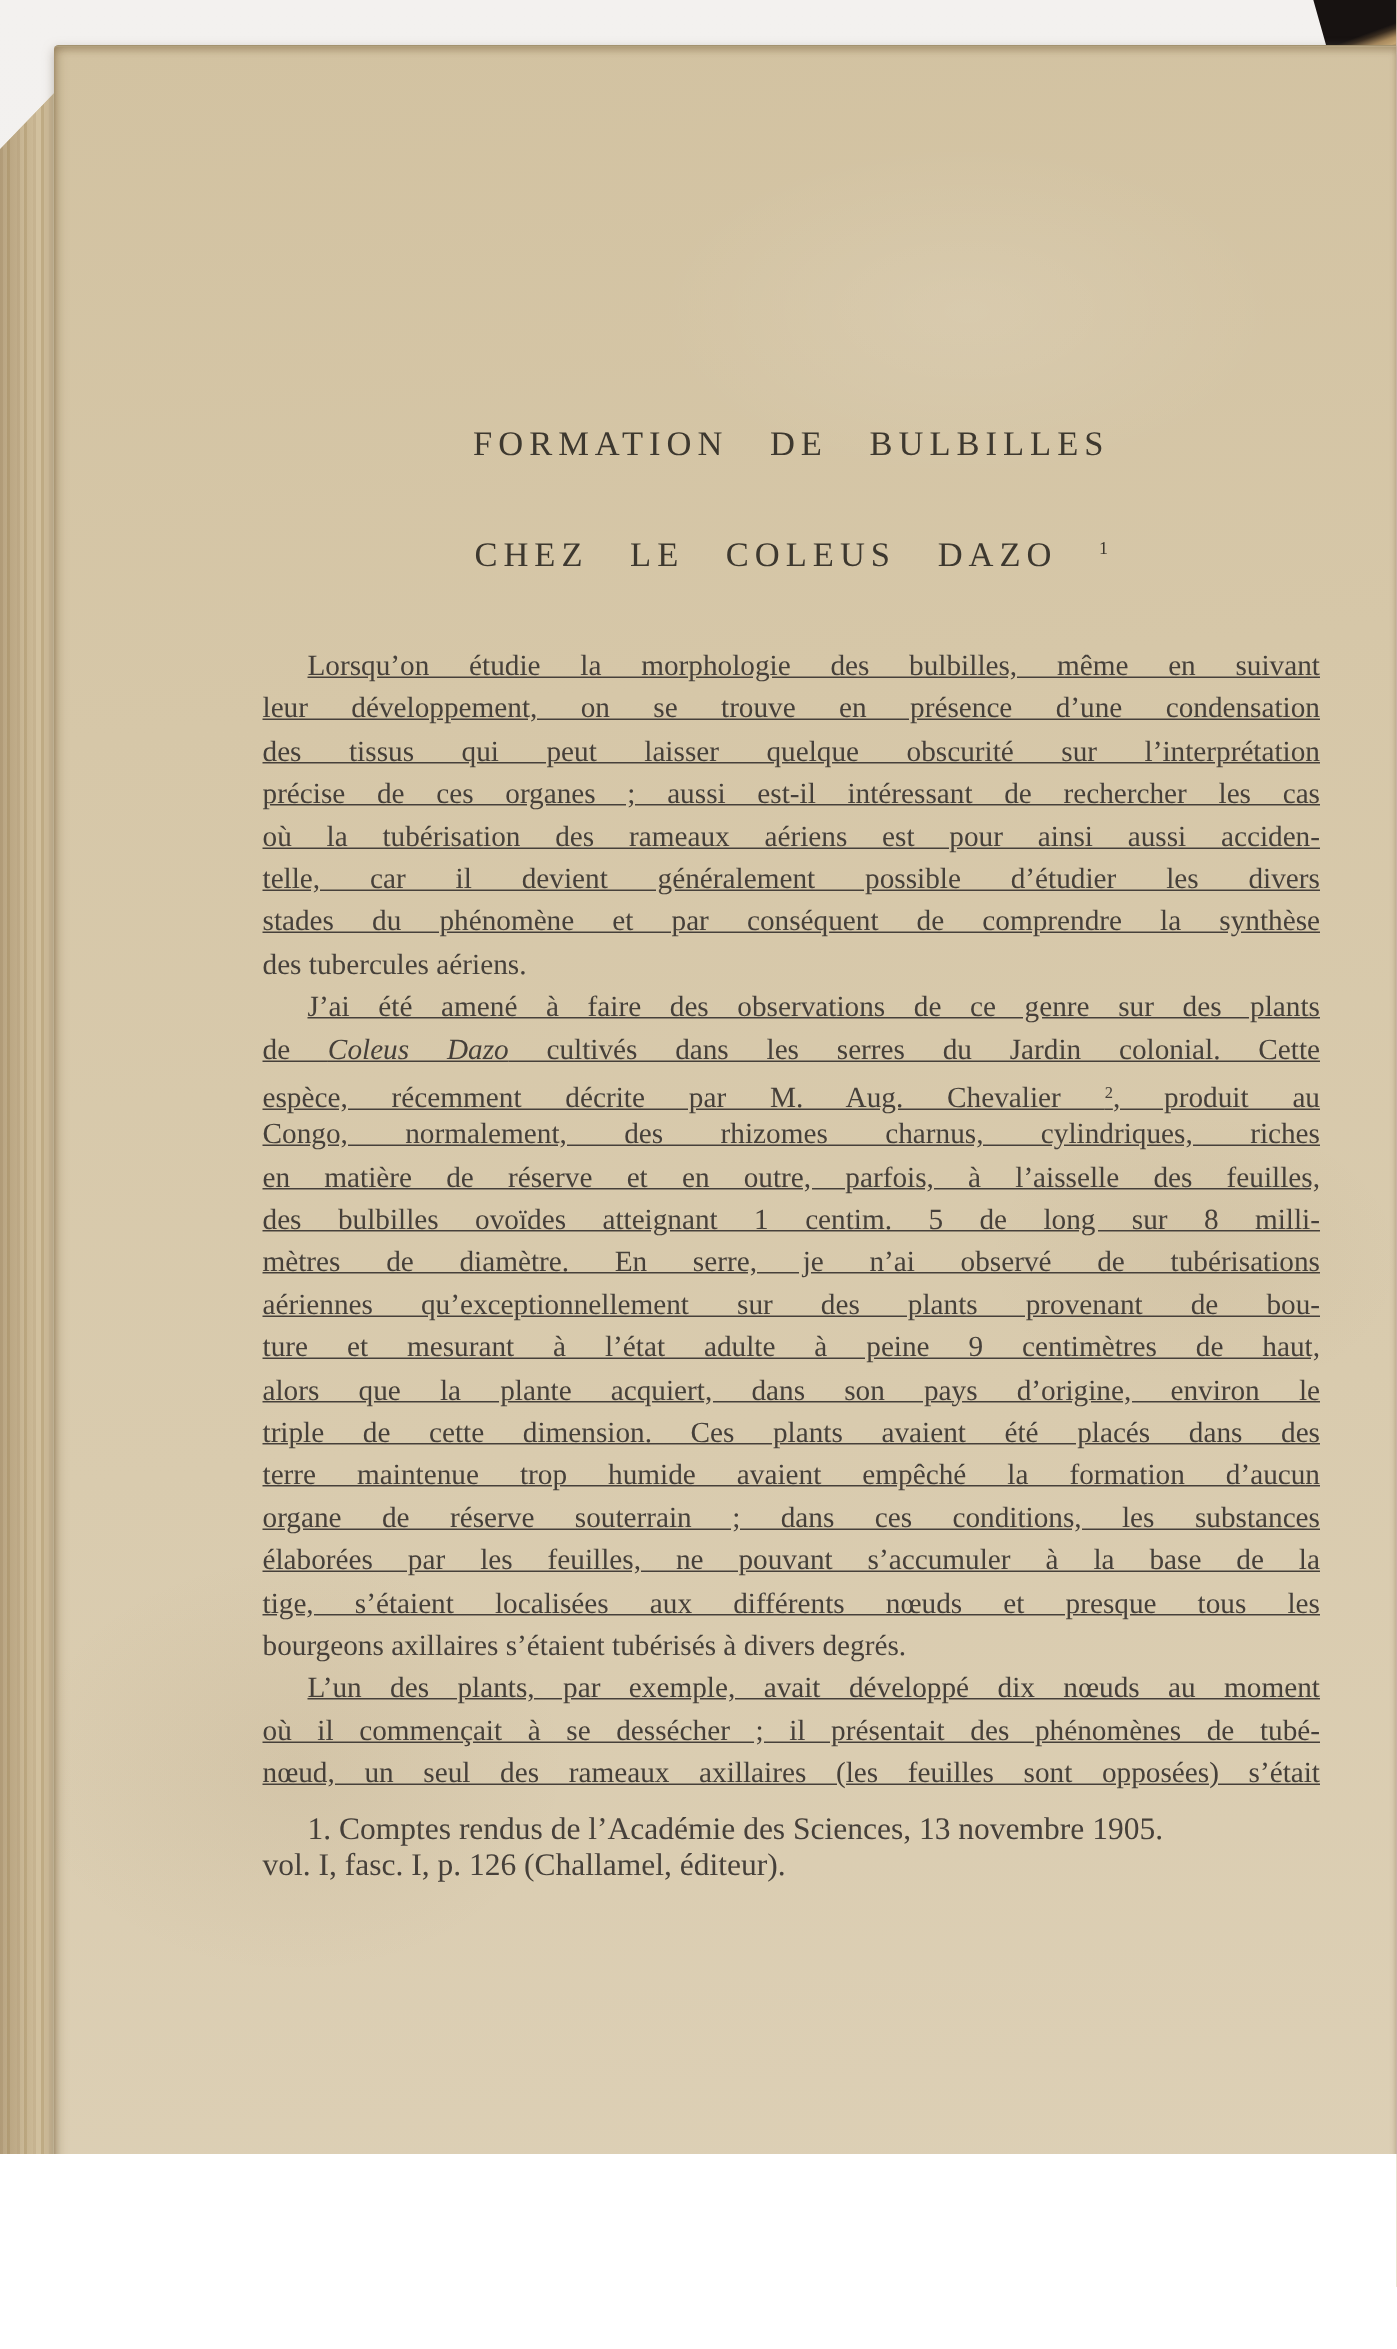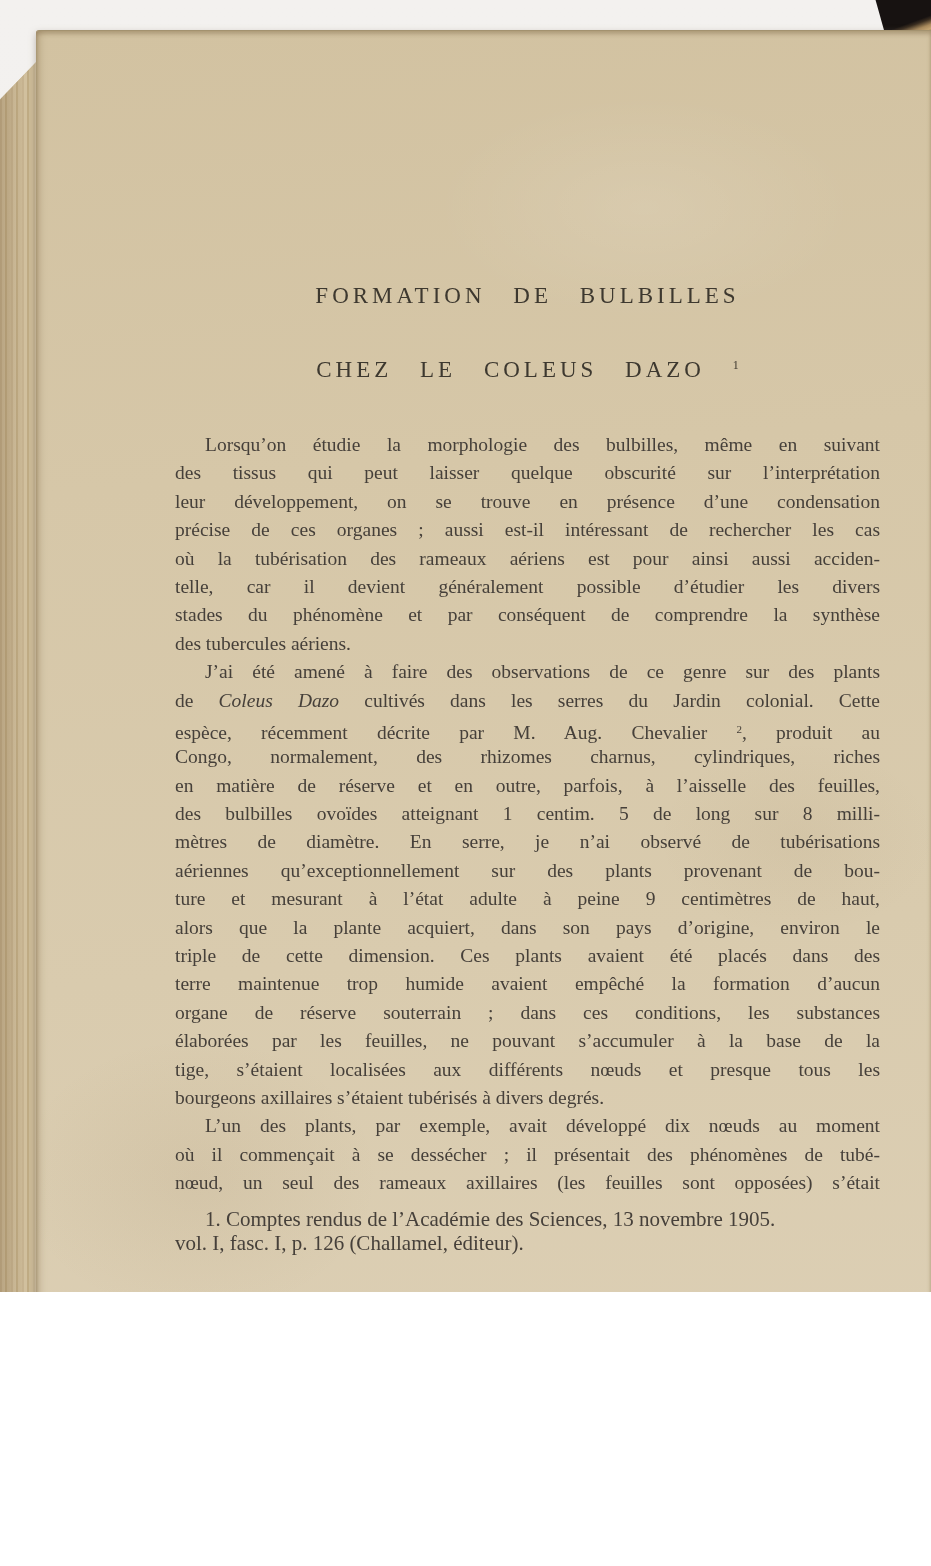--- a/index.html
+++ b/index.html
@@ -1,19 +1,19 @@
 <!DOCTYPE html>
 <html style="--paper: #d7c8a9; --page-edges: #c9b894; --ink: #46403a; --cover: #1a1413; --source-text: #8a8a8a;"><head>
 <meta charset="utf-8">
 <style>
   * { margin:0; padding:0; box-sizing:border-box; }
   html,body { width:931px; height:1566px; }
   body { font-family:"Liberation Serif", serif; }
 
-  .stage { position:relative; width:931px; height:1292px; overflow:hidden; background:#7f1d1d; }
+  .stage { position:relative; width:931px; height:1436px; overflow:hidden; background:#7f1d1d; }
 
   
   .photo {
     position:absolute; left:0; top:0; width:931px; height:1537px;
     background:linear-gradient(180deg, #f3f1ef 0%, #f1efee 60%, #eae8eb 100%);
   }
 
   
   .left-stack {
     position:absolute; left:0; top:56px; width:42px; height:1452px; z-index:1;
@@ -69,21 +69,21 @@
     color:#3d382f;
   }
   .title-line + .title-line { margin-top:41px; }
   .title-line sup { font-size:12px; letter-spacing:0; vertical-align:8px; }
 
   .body { margin-top:47px; }
   .body .line {
     font-size:19.5px; line-height:28.4px; height:28.4px;
     white-space:nowrap; overflow:visible;
   }
-  .line.just { text-align:justify; text-align-last:justify; white-space:normal; }
+  .line.just { text-align:justify; text-align-last:justify; white-space:normal;text-decoration:underline; }
   .line.indent { text-indent:30px; }
   .body .line sup { font-size:11px; vertical-align:6px; }
 
   .footnotes { margin-top:9px; }
   .footnotes .line { font-size:21px; line-height:24px; height:24px; }
   .sc { font-variant:small-caps; letter-spacing:.5px; }
 
   
   .source-bar {
     position:absolute; left:0; top:1596px; width:931px; height:29px;
@@ -101,22 +101,22 @@
     <div class="left-stack"></div>
     <div class="cover-tr"></div>
     <div class="cover-br"></div>
     <div class="page"></div>
 
     <div class="text-layer">
       <h1 class="title-line">FORMATION DE BULBILLES</h1>
       <h1 class="title-line">CHEZ LE COLEUS DAZO <sup>1</sup></h1>
       <div class="body">
           <div class="line just indent">Lorsqu’on étudie la morphologie des bulbilles, même en suivant</div>
+          <div class="line just">leur développement, on se trouve en présence d’une condensation</div>
           <div class="line just">des tissus qui peut laisser quelque obscurité sur l’interprétation</div>
-          <div class="line just">leur développement, on se trouve en présence d’une condensation</div>
           <div class="line just">précise de ces organes ; aussi est-il intéressant de rechercher les cas</div>
           <div class="line just">où la tubérisation des rameaux aériens est pour ainsi aussi acciden-</div>
           <div class="line just">telle, car il devient généralement possible d’étudier les divers</div>
           <div class="line just">stades du phénomène et par conséquent de comprendre la synthèse</div>
           <div class="line">des tubercules aériens.</div>
           <div class="line just indent">J’ai été amené à faire des observations de ce genre sur des plants</div>
           <div class="line just">de <i>Coleus Dazo</i> cultivés dans les serres du Jardin colonial. Cette</div>
           <div class="line just">espèce, récemment décrite par M. Aug. Chevalier <sup>2</sup>, produit au</div>
           <div class="line just">Congo, normalement, des rhizomes charnus, cylindriques, riches</div>
           <div class="line just">en matière de réserve et en outre, parfois, à l’aisselle des feuilles,</div>

